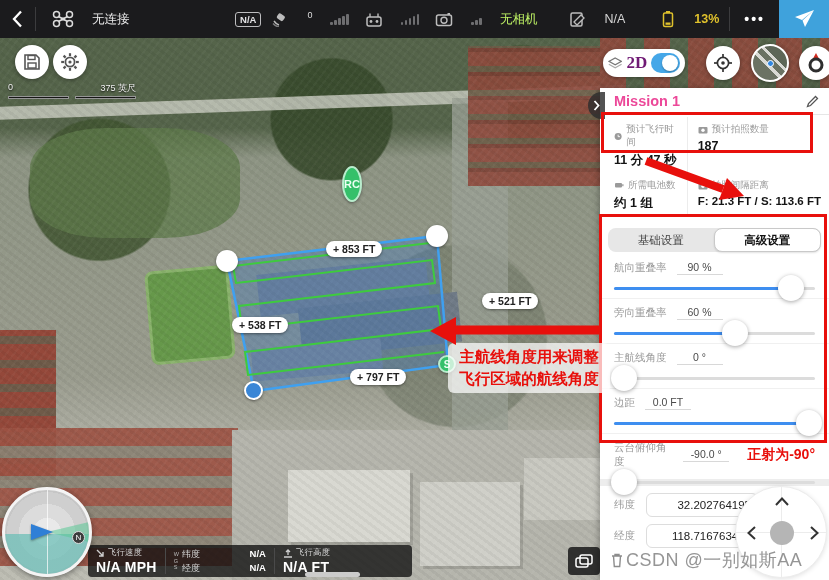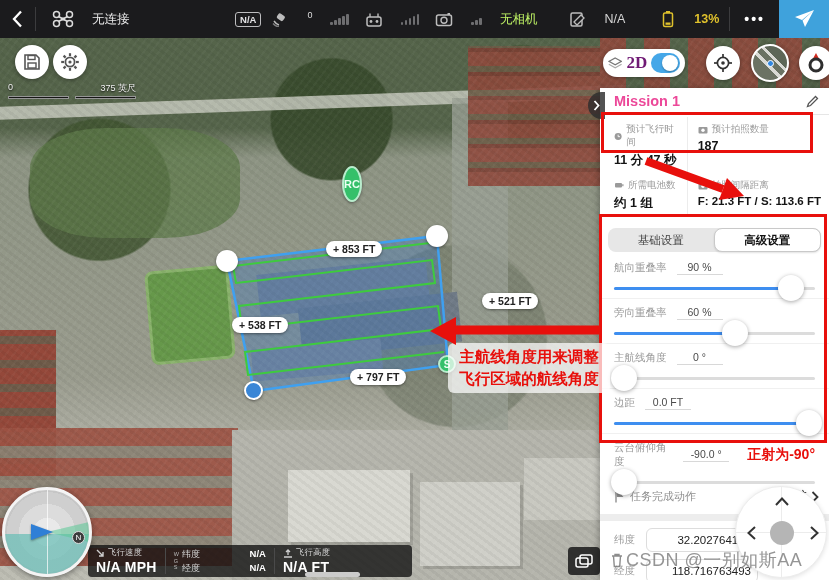--- a/index.html
+++ b/index.html
@@ -479,35 +479,20 @@
             <span class="sl-val">-90.0 °</span>
             <span class="red-note">正射为-90°</span>
           </div>
         <div class="sl-track">
             <span class="sl-fill" style="width: 5%;"></span>
             <span class="sl-handle" style="left: calc(5% - 13px);"></span>
           </div>
       </div>
     </div>
 
-    <div id="finish-row">
-      <span class="lab">
-        <svg width="11" height="12" viewBox="0 0 11 12">
-            <line x1="2" y1="1" x2="2" y2="11.5" stroke="#8e8e8e" stroke-width="1.4"></line>
-            <path d="M2.8 1.5 H9.5 L7.5 3.8 L9.5 6 H2.8 z" fill="#8e8e8e"></path>
-          </svg>
-        <span>任务完成动作</span>
-      </span>
-      <span class="val">
-        <span>自动返航</span>
-        <svg width="8" height="12" viewBox="0 0 8 12">
-            <polyline points="1.5,1 6.5,6 1.5,11" fill="none" stroke="#333" stroke-width="1.8"></polyline>
-          </svg>
-      </span>
-    </div>
     <div class="gray-band"></div>
 
     <div class="coord-row">
       <span class="coord-lab">纬度</span>
       <span class="coord-box">32.202764195</span>
     </div>
     <div class="coord-row">
       <span class="coord-lab">经度</span>
       <span class="coord-box">118.716763493</span>
     </div>

